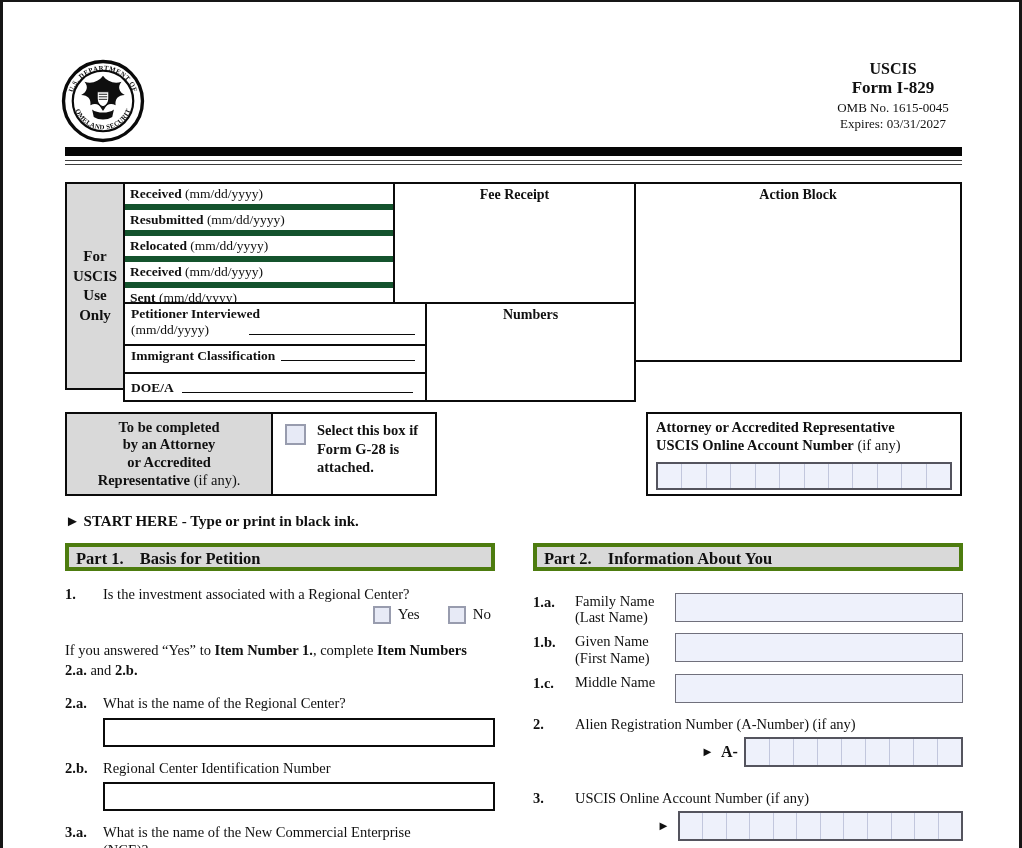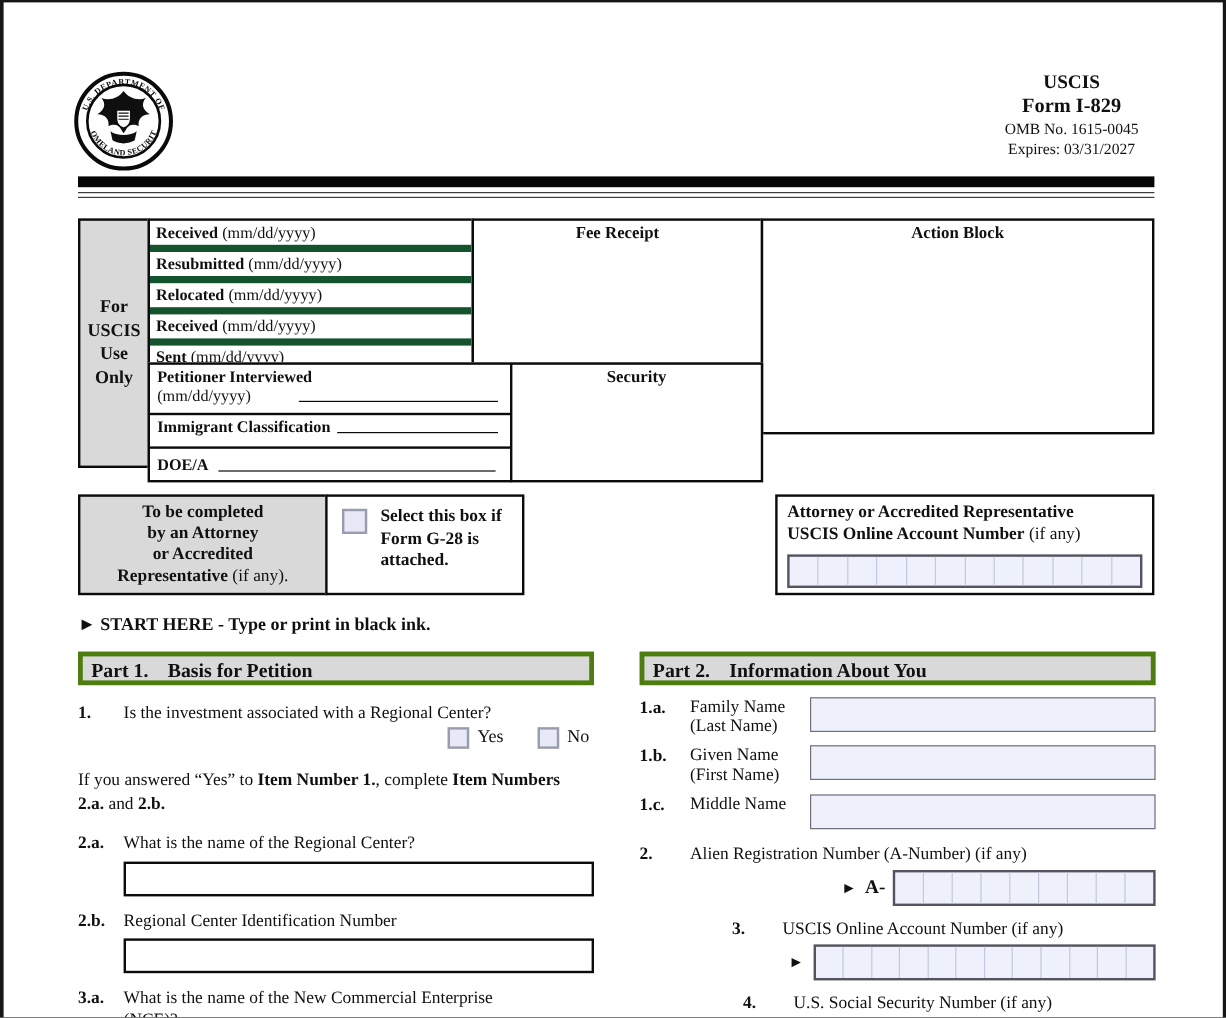--- a/index.html
+++ b/index.html
@@ -67,21 +67,21 @@
 
   
   .part-col { position:absolute; width:430px; font-size:14.5px; top:541px; line-height:1.25; }
   .p1 { left:62px; } .p2 { left:530px; }
   .part-header { border:4px solid #4d7c0f; background:#d9d9d9; font-weight:700; font-size:16.5px;
                  height:28px; padding:2px 7px; box-sizing:border-box; }
   .part-header .ptitle { margin-left:12px; }
   .qrow { display:flex; align-items:flex-start; }
   .qnum { width:38px; flex:none; font-weight:700; }
   .qnum2 { width:42px; flex:none; font-weight:700; }
-  .mt14 { margin-top:14px; } .mt12 { margin-top:12px; } .mt10 { margin-top:10px;justify-content:center; } .mt8 { margin-top:8px; }
+  .mt14 { margin-top:14px; } .mt12 { margin-top:12px; } .mt10 { margin-top:22px; } .mt8 { margin-top:8px; }
   .yesno { margin-top:2px; display:flex; justify-content:flex-end; align-items:center; padding-right:4px; }
   .yn-cb { width:18px; height:18px; }
   .yn-lbl { font-size:15px; margin-left:7px; }
   .yn-gap { margin-right:28px; }
   .note { margin-top:16px; padding-right:18px; line-height:1.4; }
   .wfield { display:block; background:#fff; border:2px solid #0b0b0b; box-sizing:border-box;
             margin:5px 0 0 38px; width:392px; height:29px; font-family:inherit; font-size:14px; padding:0 5px; }
   .q3a-text { padding-right:60px; }
 
   .nrow { display:flex; align-items:flex-start; }
@@ -181,21 +181,21 @@
       </div>
       <div>
         <div class="fline" style="margin-top:4px;">
           <span class="b">DOE/A</span>
           <span class="uline" style="margin-left:8px; margin-right:6px;"></span>
         </div>
       </div>
     </div>
 
     <div class="cell remarks-cell">
-      <div class="hdr-label">Security</div>
+      <div class="hdr-label">Numbers</div>
     </div>
   </div>
 
   <div class="abs attorney">
     <div class="cell graycell att-gray">
       <div>To be completed</div>
       <div>by an Attorney</div>
       <div>or Accredited</div>
       <div>
         <span class="b">Representative</span>

